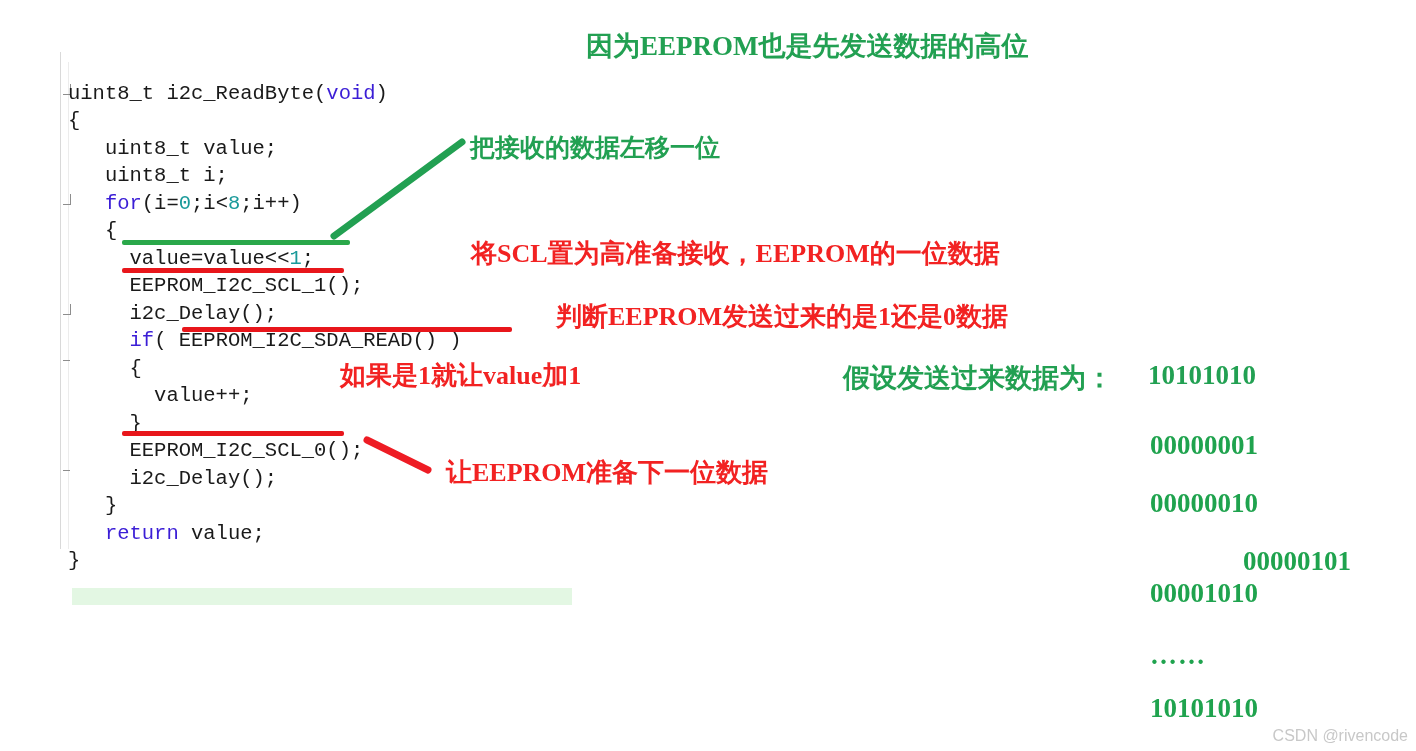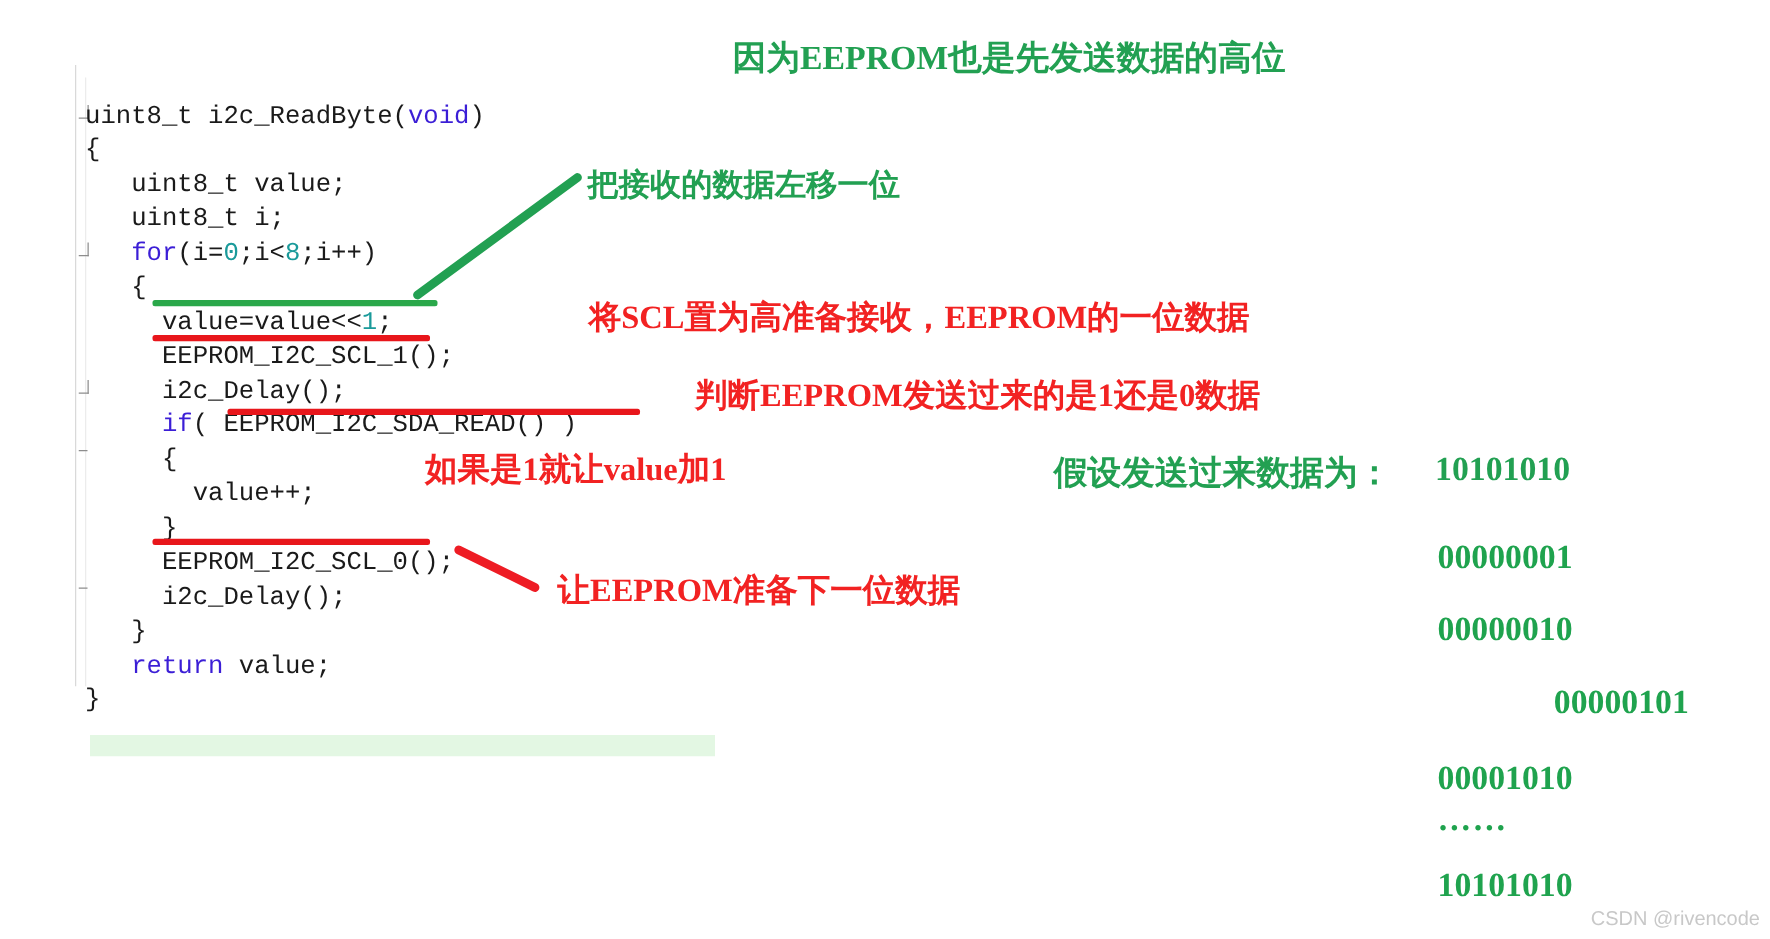--- a/index.html
+++ b/index.html
@@ -129,19 +129,19 @@
 
   <div class="anno red" style="left:446px;top:455px;font-size:26px;">让EEPROM准备下一位数据</div>
 
   <div class="rc" style="left:843px;top:360px;font-size:27px;">假设发送过来数据为：</div>
   <div class="rc" style="left:1148px;top:360px;font-size:27px;">10101010</div>
 
 
   <div class="rc-bin" style="left:1150px;top:430px;font-size:27px;text-align:left;">00000001</div>
   <div class="rc-bin" style="left:1150px;top:488px;font-size:27px;text-align:left;">00000010</div>
   <div class="rc-bin" style="left:1151px;top:546px;font-size:27px;text-align:right;">00000101</div>
-  <div class="rc-bin" style="left:1150px;top:607px;font-size:27px;text-align:left;">00001010</div>
+  <div class="rc-bin" style="left:1150px;top:578px;font-size:27px;text-align:left;">00001010</div>
   <div class="rc-bin" style="left:1150px;top:640px;font-size:27px;text-align:left;letter-spacing:1px;">……</div>
   <div class="rc-bin" style="left:1150px;top:693px;font-size:27px;text-align:left;">10101010</div>
 
   <div class="watermark">CSDN @rivencode</div>
 
 </div>
 
 </body></html>

